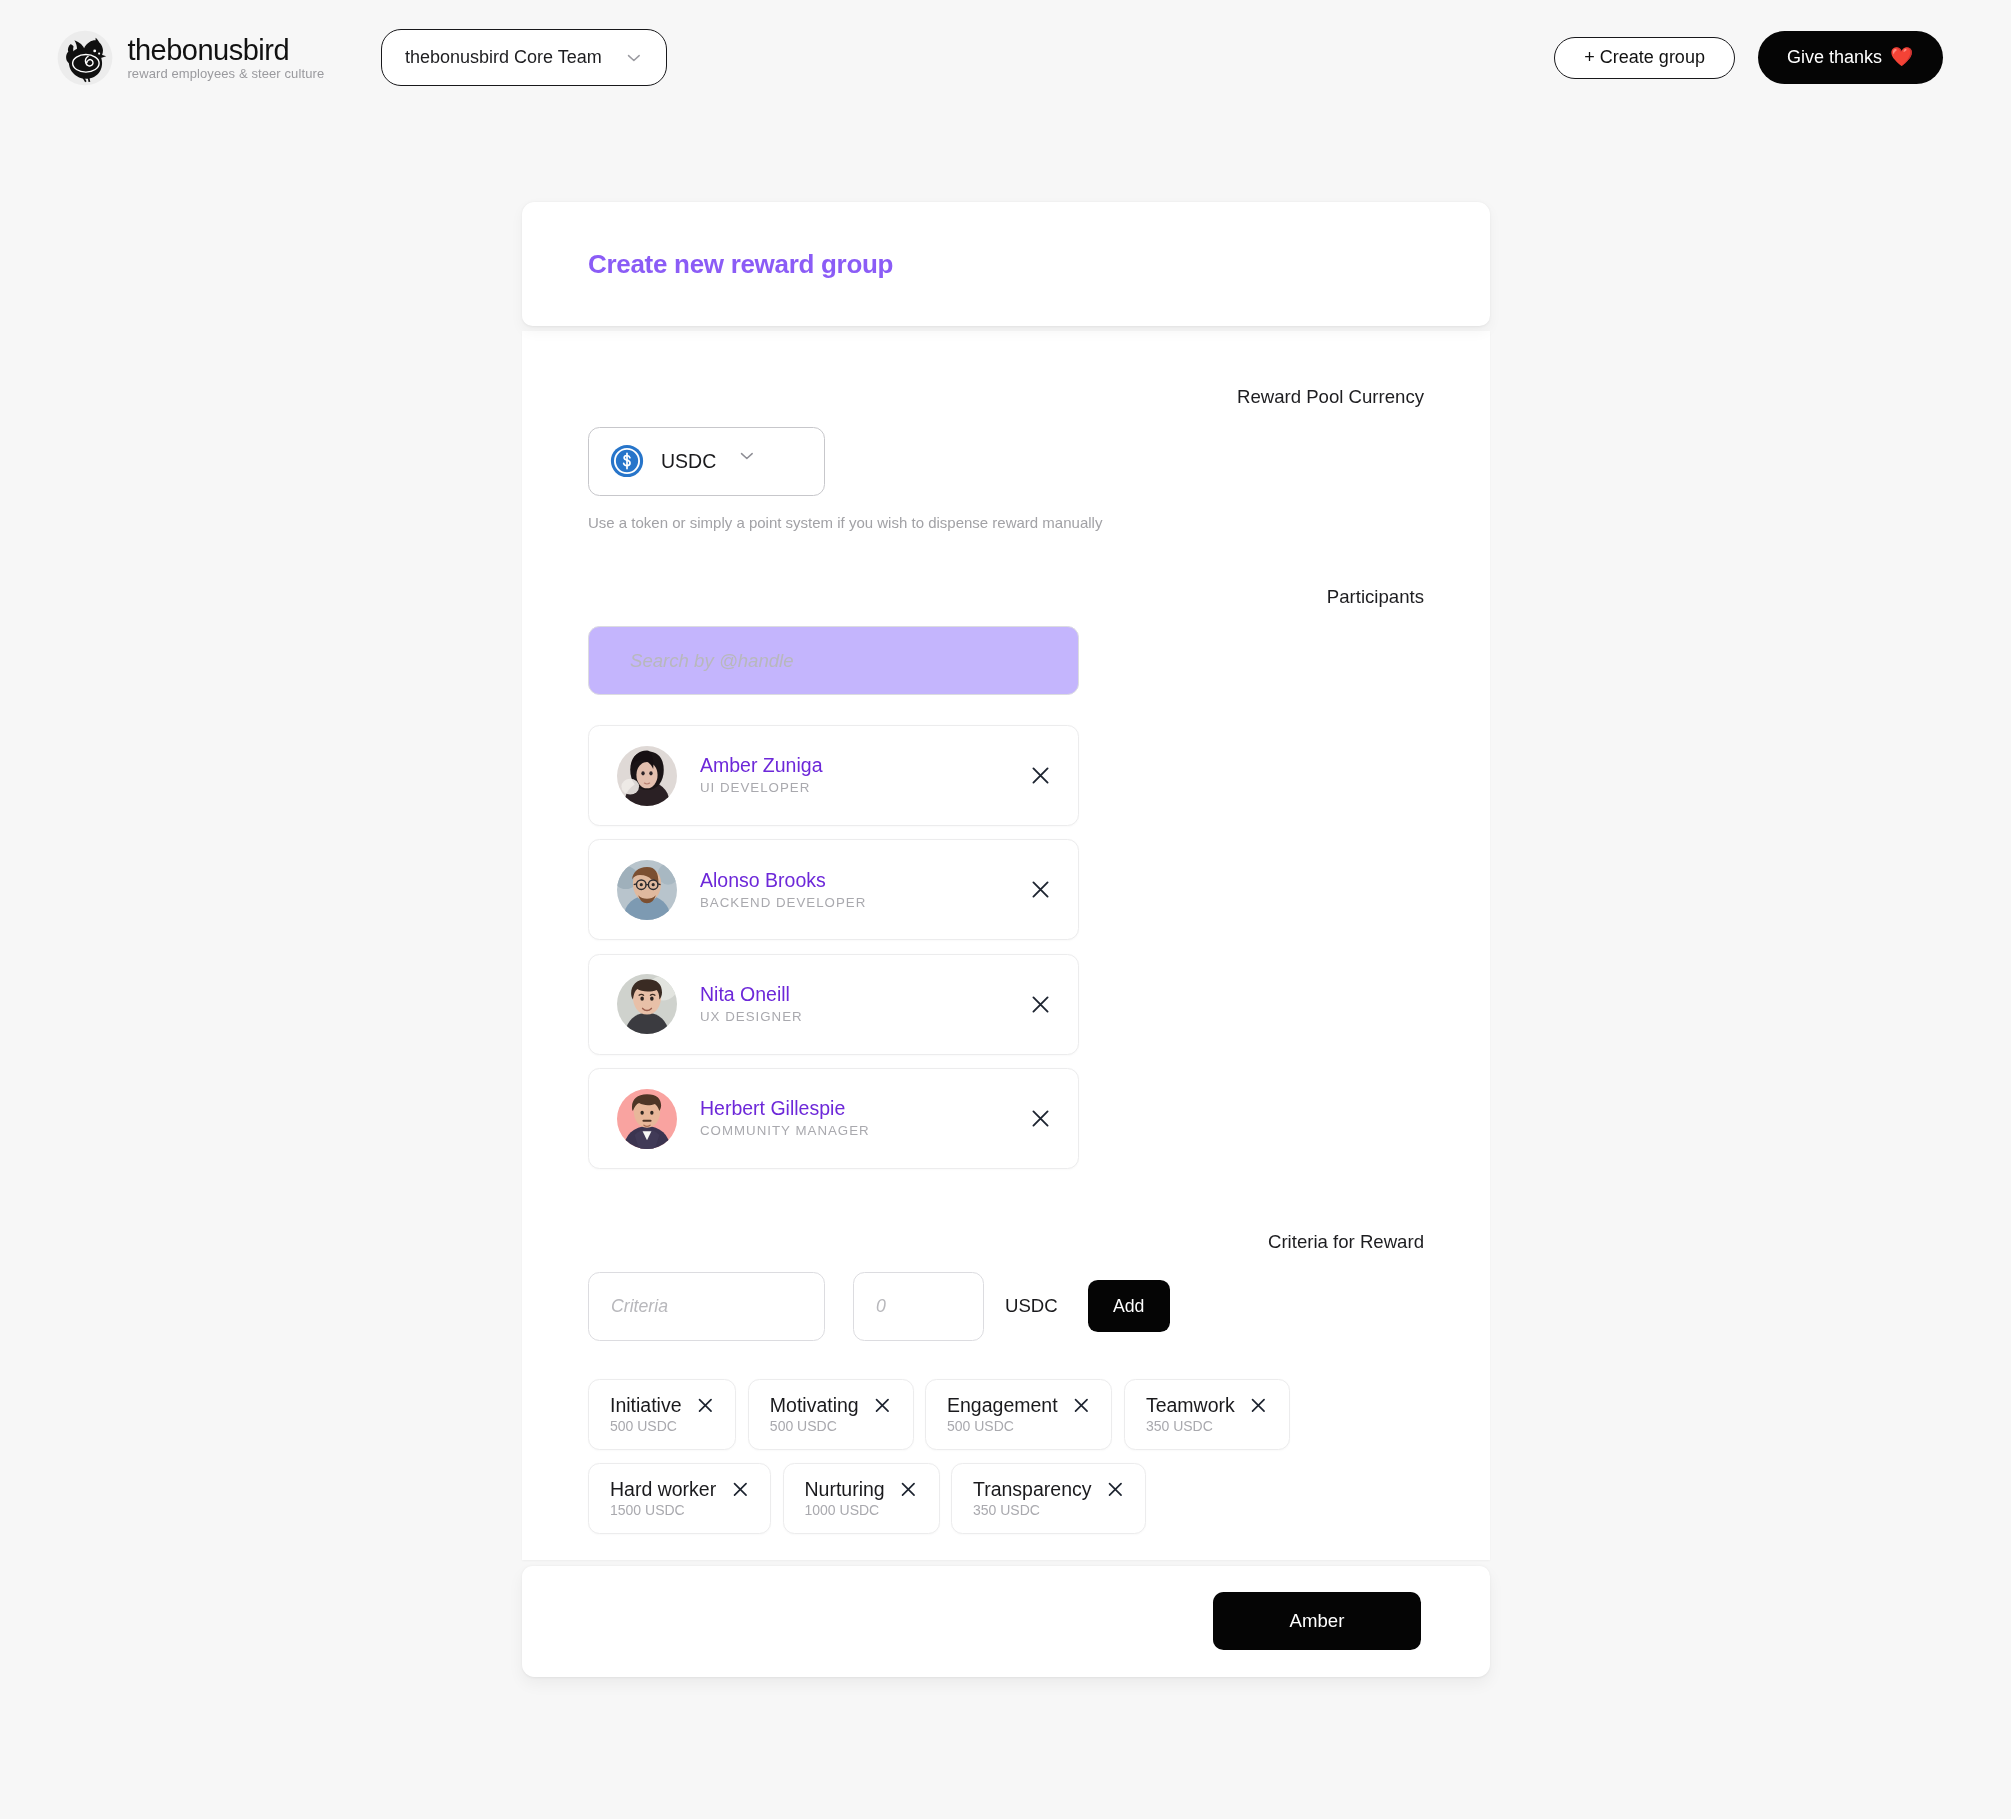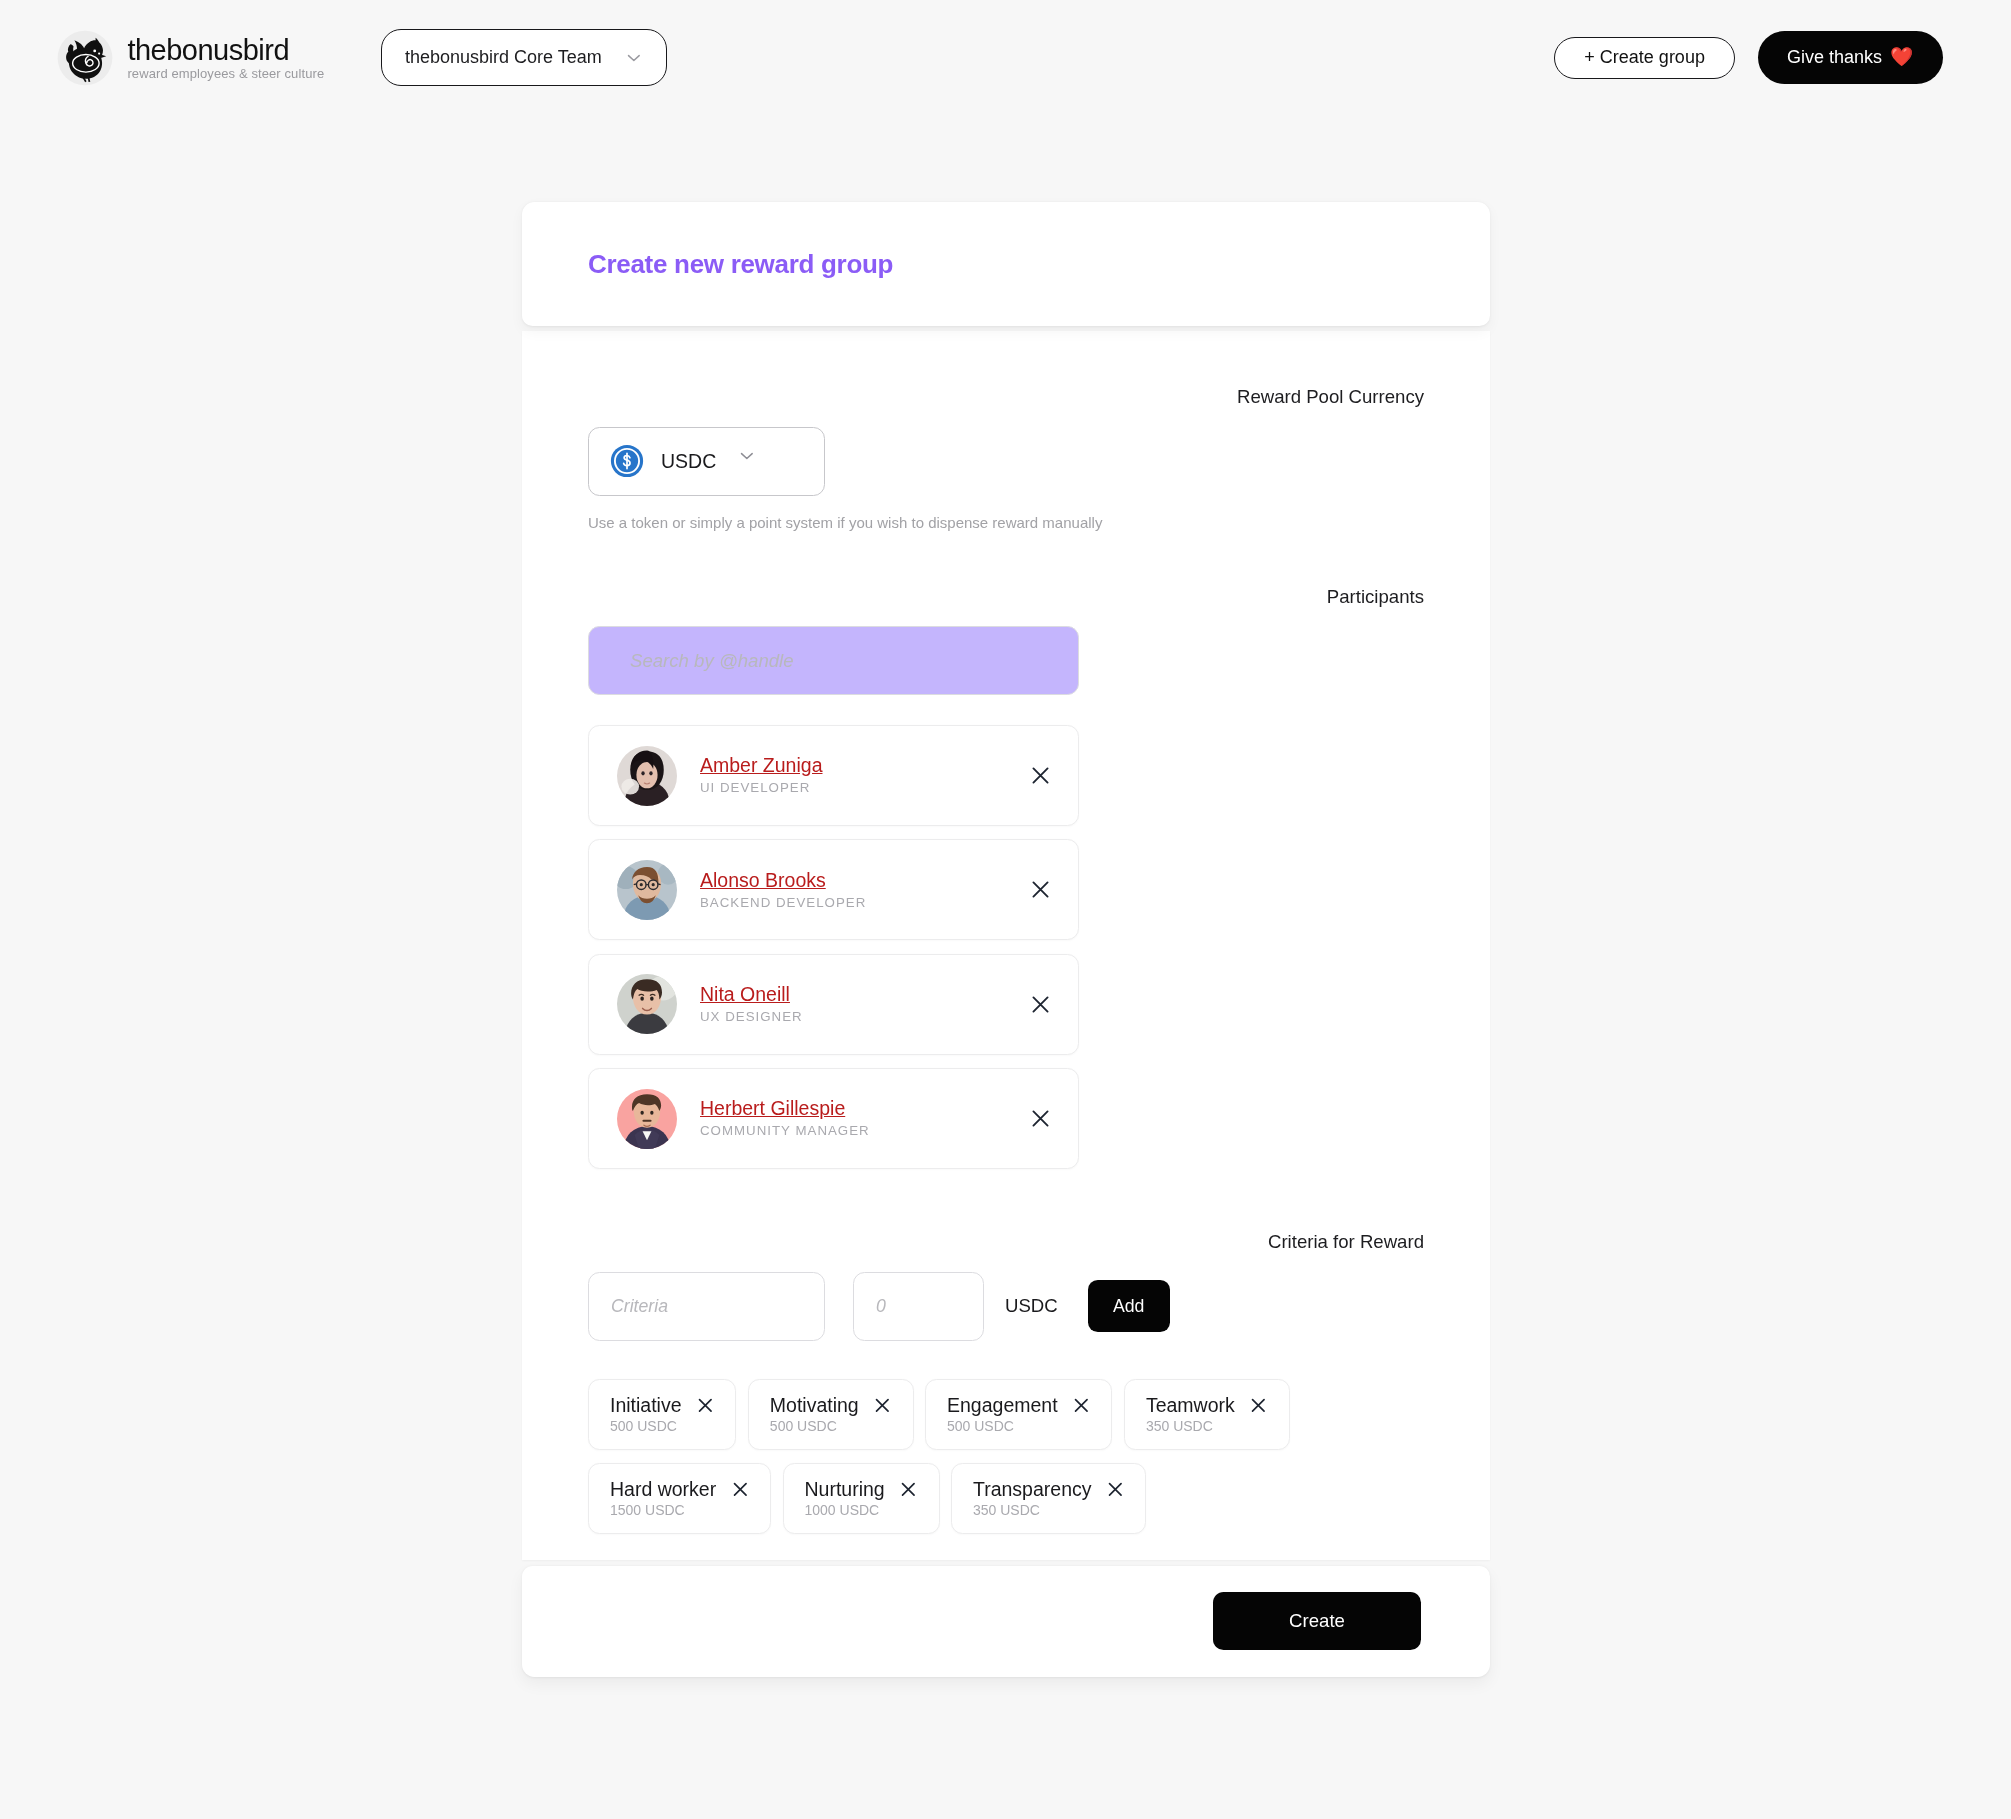--- a/index.html
+++ b/index.html
@@ -246,23 +246,22 @@
     width: 60px; height: 60px;
     border-radius: 50%;
     flex: none;
     overflow: hidden;
     position: relative;
   }
   .avatar svg { display: block; }
   .pinfo { flex: 1; margin-left: 23px; display: flex; flex-direction: column; gap: 4.4px; }
   .pname {
     font-size: 19.5px;
-    color: #b91c1c;
+    color: #6d28d9;
     line-height: 1.1;
-    text-decoration: underline;
   }
   .prole {
     font-size: 13.3px;
     color: #a9a9ae;
     letter-spacing: 1px;
     line-height: 1.1;
   }
   .xbtn {
     width: 30px; height: 30px;
     flex: none;
@@ -666,17 +665,17 @@
           </div>
           <div class="chip-amount">350 USDC</div>
         </div>
 
       </div>
     </div>
 
   </div>
 
   <div class="card-foot">
-    <button class="btn-create">Create</button>
+    <button class="btn-create">Amber</button>
   </div>
 
 </div>
 
 
 </body></html>

